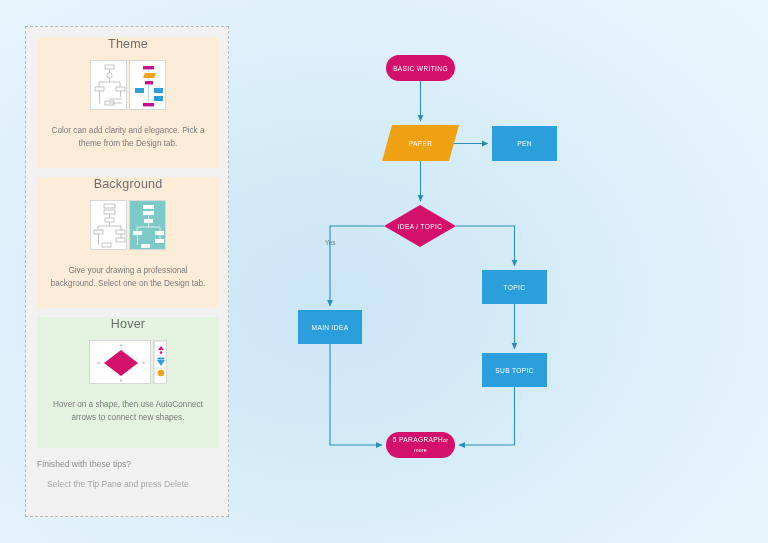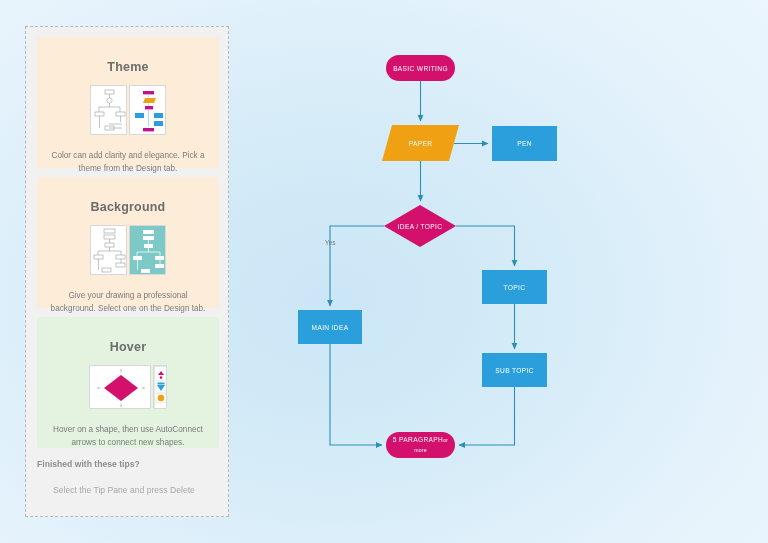--- a/index.html
+++ b/index.html
@@ -39,24 +39,24 @@
     width: 182px;
     border-radius: 3px;
     box-sizing: border-box;
     text-align: center;
   }
   .tip-card.theme      { top: 10px;  height: 131px; background: #fdecd7; }
   .tip-card.background { top: 150px; height: 131px; background: #fdecd7; }
   .tip-card.hover      { top: 290px; height: 131px; background: #e3f3e0; }
 
   .tip-title {
-    margin: 11px;
-    padding-top: 12px;
+    margin: 0;
+    padding-top: 0;
     font-size: 12.5px;
-    font-weight: 700;
+    font-weight: 400;
     color: #6d6d6d;
     letter-spacing: .2px;
   }
   .tip-thumbs {
     margin: 9px auto 0;
     display: flex;
     justify-content: center;
     gap: 2px;
   }
   .thumb {
@@ -86,28 +86,28 @@
   }
   .tip-footer {
     position: absolute;
     left: 11px;
     top: 432px;
     width: 182px;
     text-align: left;
   }
   .tip-footer .fin {
     font-size: 8.6px;
-    font-weight: bold;
+    font-weight: normal;
     color: #8e8e8e;
     margin: 0 0 4px 0;
   }
   .tip-footer .sub {
     font-size: 8.6px;
     color: #a8a8a8;
-    margin: 16px;
+    margin: 10px;
   }
 
   
   #flow {
     position: absolute;
     left: 0; top: 0;
     width: 768px; height: 543px;
     pointer-events: none;
   }
   .node {

